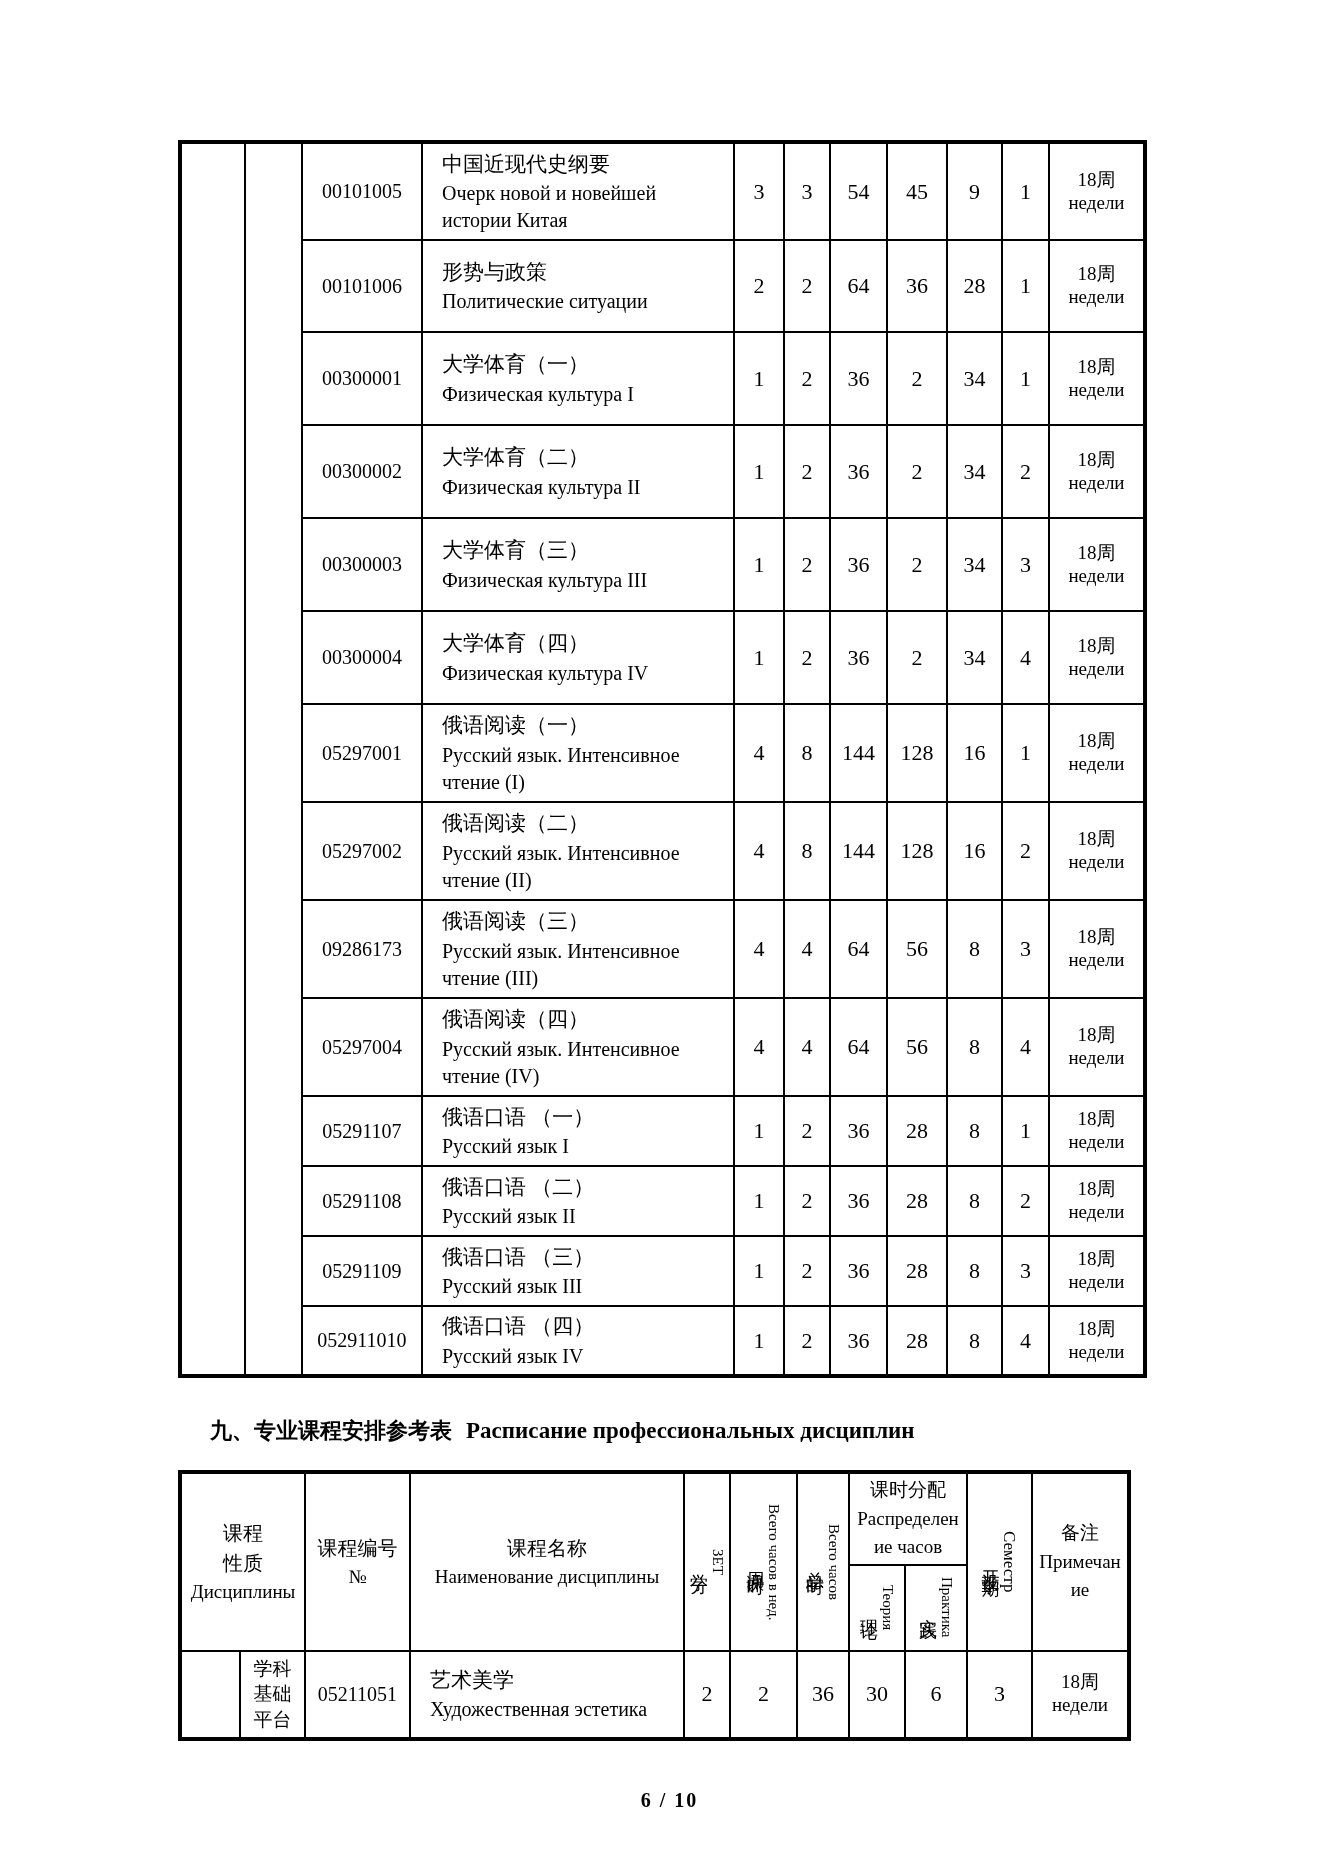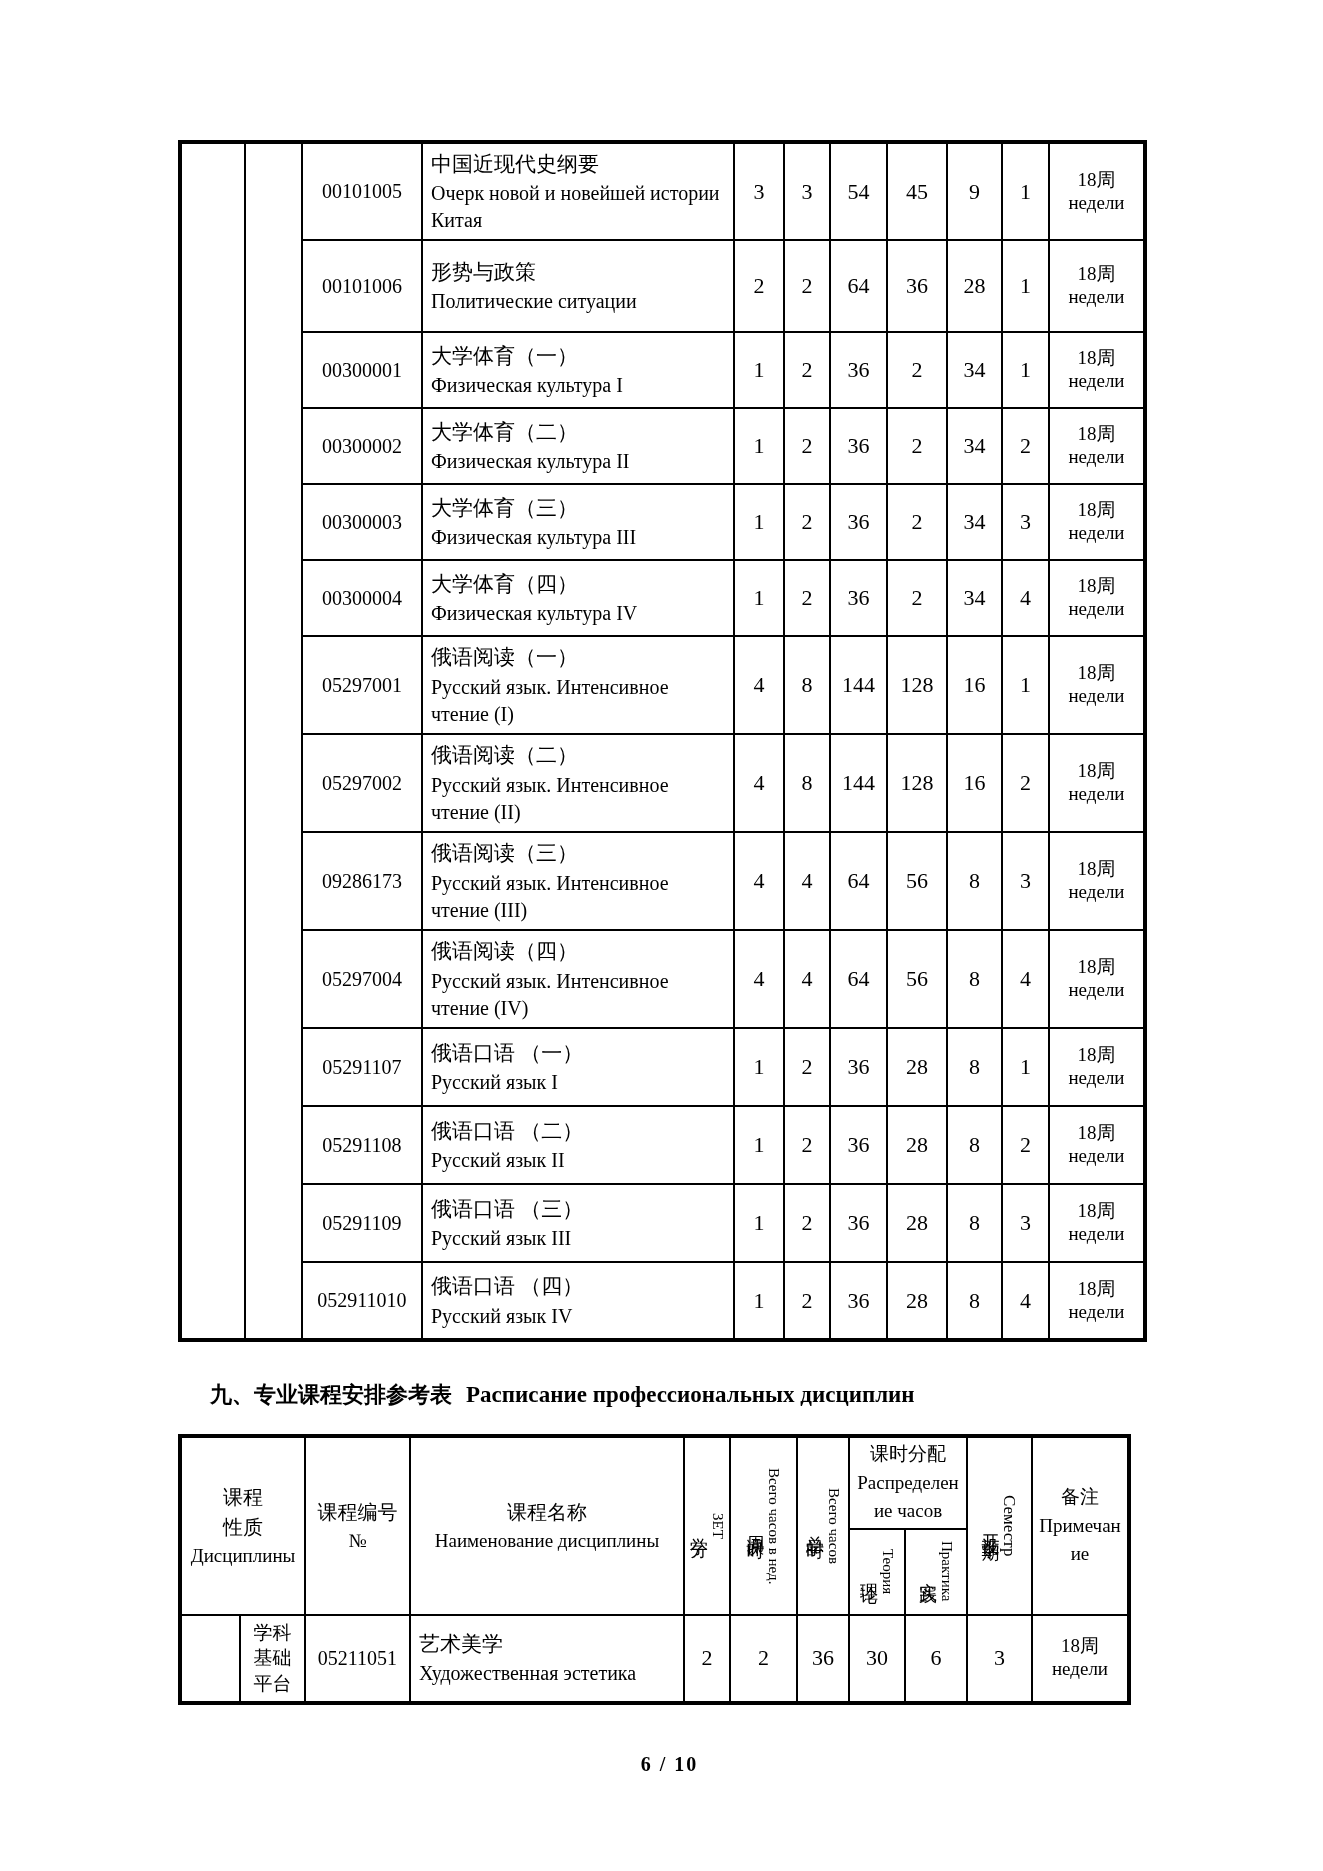--- a/index.html
+++ b/index.html
@@ -9,25 +9,25 @@
     position:relative;overflow:hidden;
   }
   
   table{border-collapse:collapse;table-layout:fixed;}
   table.t1{margin:140px 0 0 178px;width:965px;border:4px solid #000;}
   table.t2{margin:24px 0 0 178px;width:949px;border:4px solid #000;}
   td{border:2px solid #000;text-align:center;vertical-align:middle;padding:0;overflow:hidden;}
   
   .t1 tbody tr:nth-child(1){height:98px;}
   .t1 tbody tr:nth-child(2){height:92px;}
-  .t1 tbody tr:nth-child(n+3):nth-child(-n+6){height:76px;}
+  .t1 tbody tr:nth-child(n+3):nth-child(-n+6){height:93px;}
   .t1 tbody tr:nth-child(n+7):nth-child(-n+10){height:98px;}
-  .t1 tbody tr:nth-child(n+11){height:78px;}
+  .t1 tbody tr:nth-child(n+11){height:70px;}
   td.code{font-size:20px;}
-  td.name{text-align:left;padding:4px 6px 4px 8px;}
+  td.name{text-align:left;padding:4px 6px 4px 19px;}
   .nzh{font-size:21px;line-height:1.5;}
   .nru{font-size:20px;line-height:1.35;}
   td.num{font-size:22px;}
   td.note{font-size:19px;line-height:1.2;}
   
   .section-title{margin:38px 0 0 210px;white-space:nowrap;}
   .section-title .tzh{font-size:22px;font-weight:bold;}
   .section-title .tru{font-size:23px;font-weight:bold;margin-left:10px;}
   
   .t2 tr.h1{height:88px;}

